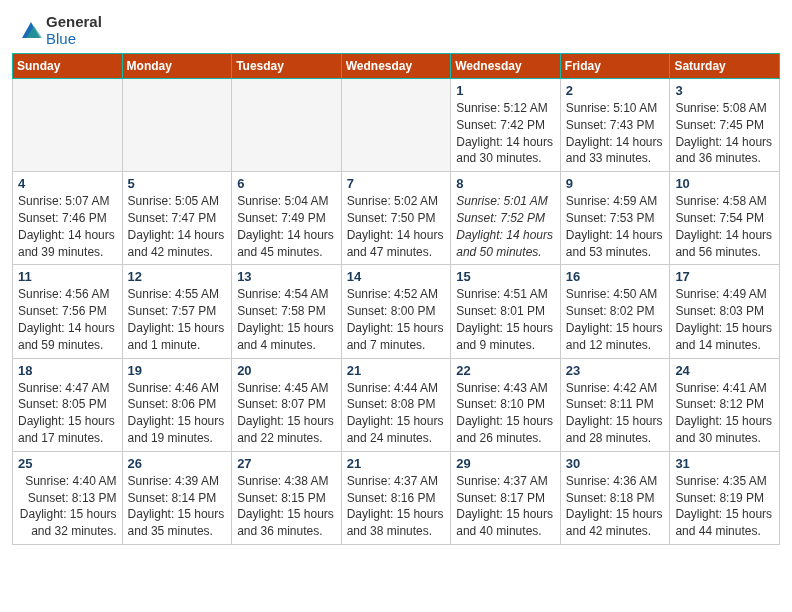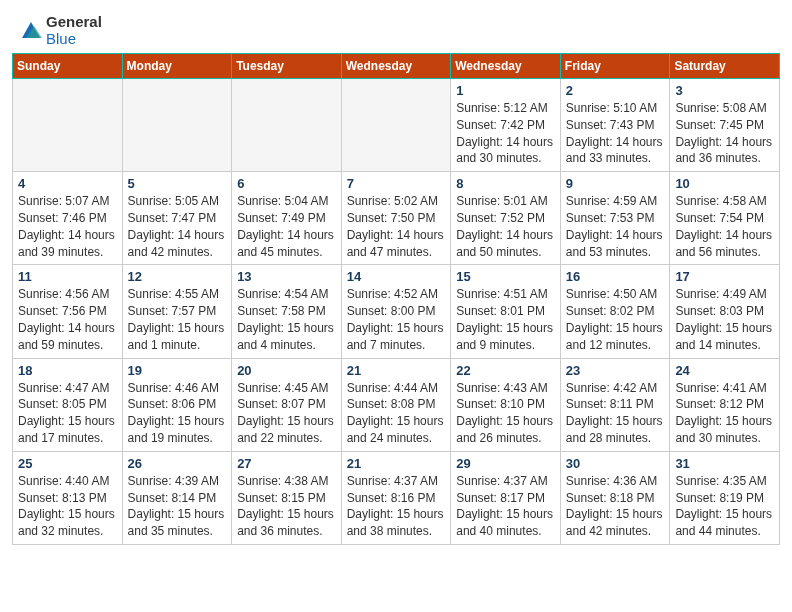--- a/index.html
+++ b/index.html
@@ -180,21 +180,21 @@
           </td>
           <td>
             <span class="day-number">7</span>
             <div class="day-info" style="white-space: pre-line;">Sunrise: 5:02 AM
 Sunset: 7:50 PM
 Daylight: 14 hours
 and 47 minutes.</div>
           </td>
           <td>
             <span class="day-number">8</span>
-            <div class="day-info" style="white-space: pre-line;">Sunrise: 5:01 AM
+            <div class="day-info" style="white-space: pre-line; font-style: italic;">Sunrise: 5:01 AM
 Sunset: 7:52 PM
 Daylight: 14 hours
 and 50 minutes.</div>
           </td>
           <td>
             <span class="day-number">9</span>
             <div class="day-info" style="white-space: pre-line;">Sunrise: 4:59 AM
 Sunset: 7:53 PM
 Daylight: 14 hours
 and 53 minutes.</div>
@@ -305,21 +305,21 @@
             <span class="day-number">24</span>
             <div class="day-info" style="white-space: pre-line;">Sunrise: 4:41 AM
 Sunset: 8:12 PM
 Daylight: 15 hours
 and 30 minutes.</div>
           </td>
         </tr>
         <tr>
           <td>
             <span class="day-number">25</span>
-            <div class="day-info" style="white-space: pre-line;">Sunrise: 4:40 AM
+            <div class="day-info" style="white-space: pre-line; text-align: right;">Sunrise: 4:40 AM
 Sunset: 8:13 PM
 Daylight: 15 hours
 and 32 minutes.</div>
           </td>
           <td>
             <span class="day-number">26</span>
             <div class="day-info" style="white-space: pre-line;">Sunrise: 4:39 AM
 Sunset: 8:14 PM
 Daylight: 15 hours
 and 35 minutes.</div>

